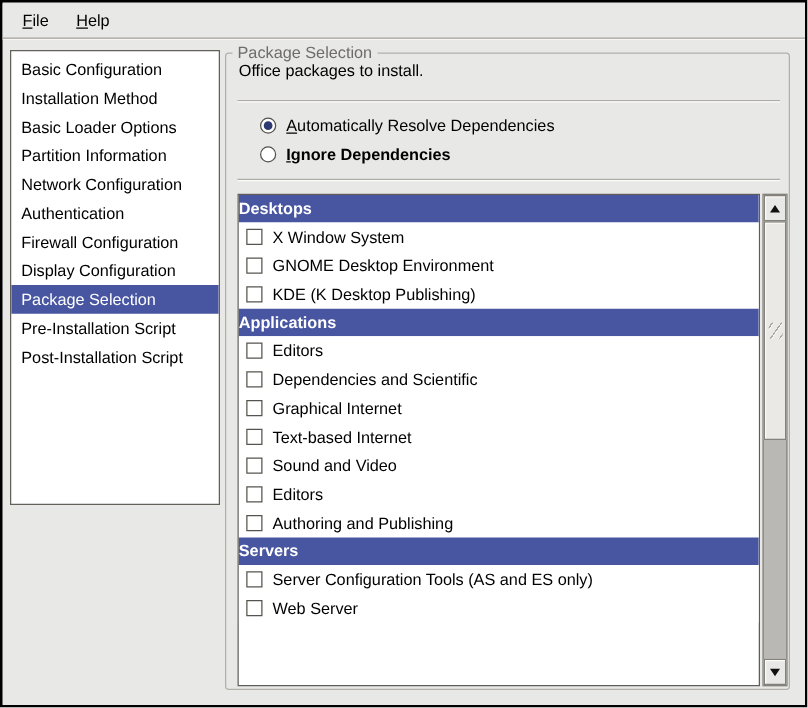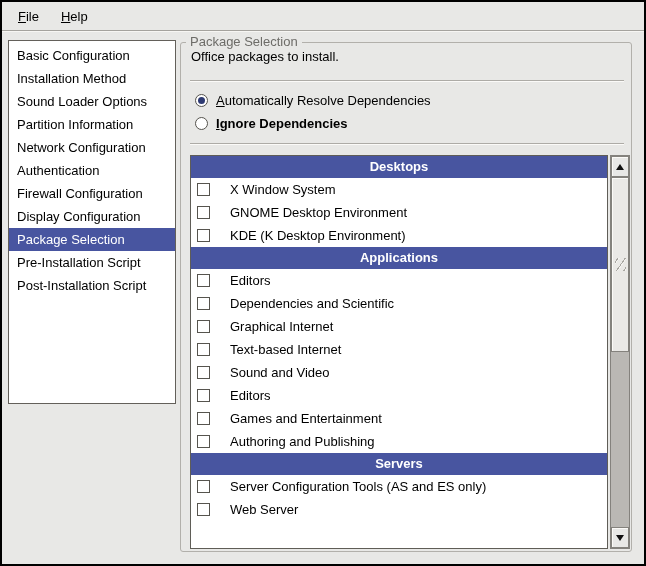--- a/index.html
+++ b/index.html
@@ -35,40 +35,40 @@
   }
   .frame-label{
     position:absolute; top:-9px; left:5px; background:var(--bg);
     padding:0 4px; color:var(--frame-label); white-space:nowrap;
   }
   .desc{position:absolute; left:10px; top:6px; white-space:nowrap;}
   .hsep{position:absolute; left:9px; width:434px; height:0;
     border-top:1px solid #adaba6; border-bottom:1px solid #fbfaf8;}
   .sep1{top:37px;} .sep2{top:100px;}
   
-  .radio-row{position:absolute; left:14px; height:23px; display:flex; align-items:center; cursor:default;justify-content:center;}
+  .radio-row{position:absolute; left:27px; height:23px; display:flex; align-items:center; cursor:default;justify-content:center;}
   .radio-row.r1{top:46px;} .radio-row.r2{top:69px;font-weight:bold;}
   .radio{width:13px; height:13px; box-sizing:border-box; border:1px solid #55534d;
     border-radius:50%; background:#fff; position:relative; flex:0 0 auto;}
   .radio .dot{display:none; position:absolute; left:2px; top:2px; width:7px; height:7px;
     border-radius:50%; background:var(--radio-dot);}
   .radio-row.selected .radio .dot{display:block;}
   .radio-label{margin-left:8px; white-space:nowrap;}
   .radio-label u{text-decoration:underline;}
   
   .pkglist{
     position:absolute; left:9px; top:112px; width:418px; height:394px; box-sizing:border-box;
     background:#fff; border:1px solid #5f5d57; overflow:hidden;
   }
   .group-header{height:22px; line-height:22px; background:var(--accent); color:#fff;
-    font-weight:bold; font-size:13px; text-align:center; cursor:default;}
+    font-weight:bold; font-size:13px; cursor:default;}
   .pkg-row{height:23px; display:flex; align-items:center; cursor:default; background:#fff;}
   .checkbox{width:13px; height:13px; box-sizing:border-box; border:1px solid #56544e;
     background:#fff; margin-left:6px; flex:0 0 auto;}
-  .pkg-label{margin-left:20px; white-space:nowrap;}
+  .pkg-label{margin-left:8px; white-space:nowrap;}
   
   .scrollbar{
     position:absolute; left:429px; top:112px; width:20px; height:394px; box-sizing:border-box;
     background:var(--trough); border:1px solid #84827d;
   }
   .sb-btn{position:absolute; left:0; width:18px; height:21px; box-sizing:border-box;
     background:var(--bg); border:1px solid #84827d;
     box-shadow:inset 1px 1px 0 #fbfaf7; display:flex; align-items:center; justify-content:center;}
   .sb-up{top:0;} .sb-down{bottom:0;}
   .arr-up{width:0;height:0;border-left:4px solid transparent;border-right:4px solid transparent;border-bottom:6px solid #111;}
@@ -85,21 +85,21 @@
 <div class="window">
 
   <div class="menubar">
     <span class="menu-item"><u>F</u>ile</span>
     <span class="menu-item"><u>H</u>elp</span>
   </div>
 
   <div class="sidebar" id="sidebar">
       <div class="side-item">Basic Configuration</div>
       <div class="side-item">Installation Method</div>
-      <div class="side-item">Sound Loader Options</div>
+      <div class="side-item">Basic Loader Options</div>
       <div class="side-item">Partition Information</div>
       <div class="side-item">Network Configuration</div>
       <div class="side-item">Authentication</div>
       <div class="side-item">Firewall Configuration</div>
       <div class="side-item">Display Configuration</div>
       <div class="side-item selected">Package Selection</div>
       <div class="side-item">Pre-Installation Script</div>
       <div class="side-item">Post-Installation Script</div>
     </div>
 
@@ -126,21 +126,21 @@
         <div class="pkg-row">
     <span class="checkbox"></span>
     <span class="pkg-label">X Window System</span>
   </div>
         <div class="pkg-row">
     <span class="checkbox"></span>
     <span class="pkg-label">GNOME Desktop Environment</span>
   </div>
         <div class="pkg-row">
     <span class="checkbox"></span>
-    <span class="pkg-label">KDE (K Desktop Environment)</span>
+    <span class="pkg-label">KDE (K Desktop Publishing)</span>
   </div>
         <div class="group-header">Applications</div>
         <div class="pkg-row">
     <span class="checkbox"></span>
     <span class="pkg-label">Editors</span>
   </div>
         <div class="pkg-row">
     <span class="checkbox"></span>
     <span class="pkg-label">Dependencies and Scientific</span>
   </div>
@@ -152,24 +152,20 @@
     <span class="checkbox"></span>
     <span class="pkg-label">Text-based Internet</span>
   </div>
         <div class="pkg-row">
     <span class="checkbox"></span>
     <span class="pkg-label">Sound and Video</span>
   </div>
         <div class="pkg-row">
     <span class="checkbox"></span>
     <span class="pkg-label">Editors</span>
-  </div>
-        <div class="pkg-row">
-    <span class="checkbox"></span>
-    <span class="pkg-label">Games and Entertainment</span>
   </div>
         <div class="pkg-row">
     <span class="checkbox"></span>
     <span class="pkg-label">Authoring and Publishing</span>
   </div>
         <div class="group-header">Servers</div>
         <div class="pkg-row">
     <span class="checkbox"></span>
     <span class="pkg-label">Server Configuration Tools (AS and ES only)</span>
   </div>

